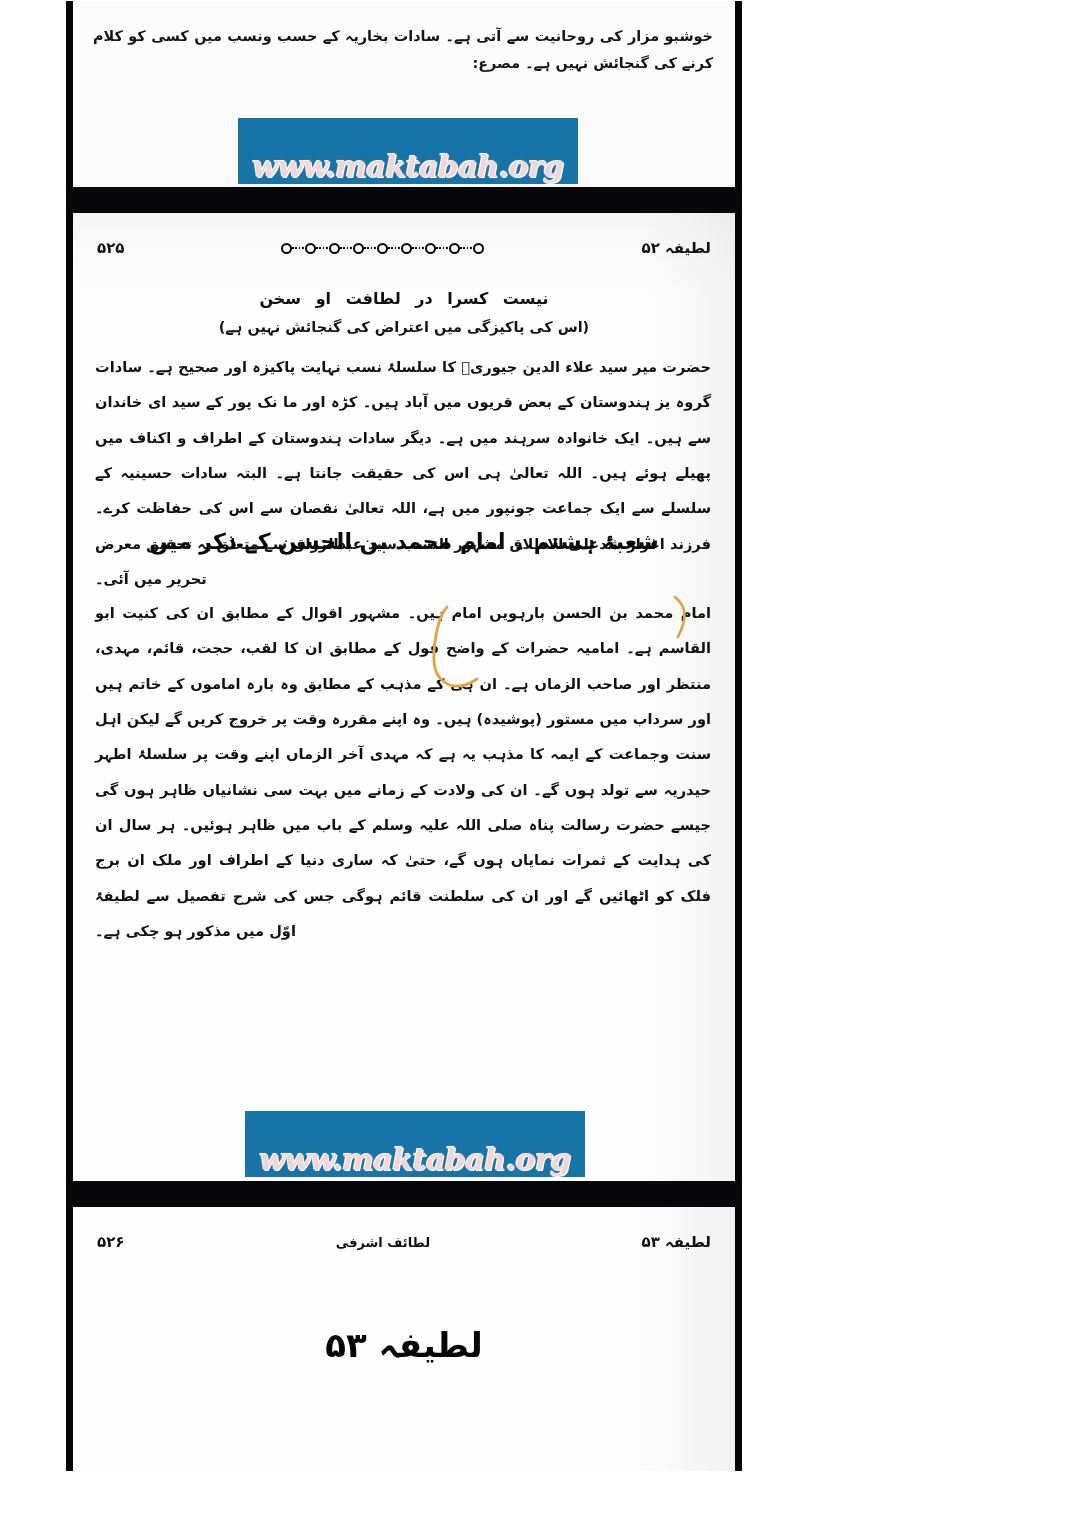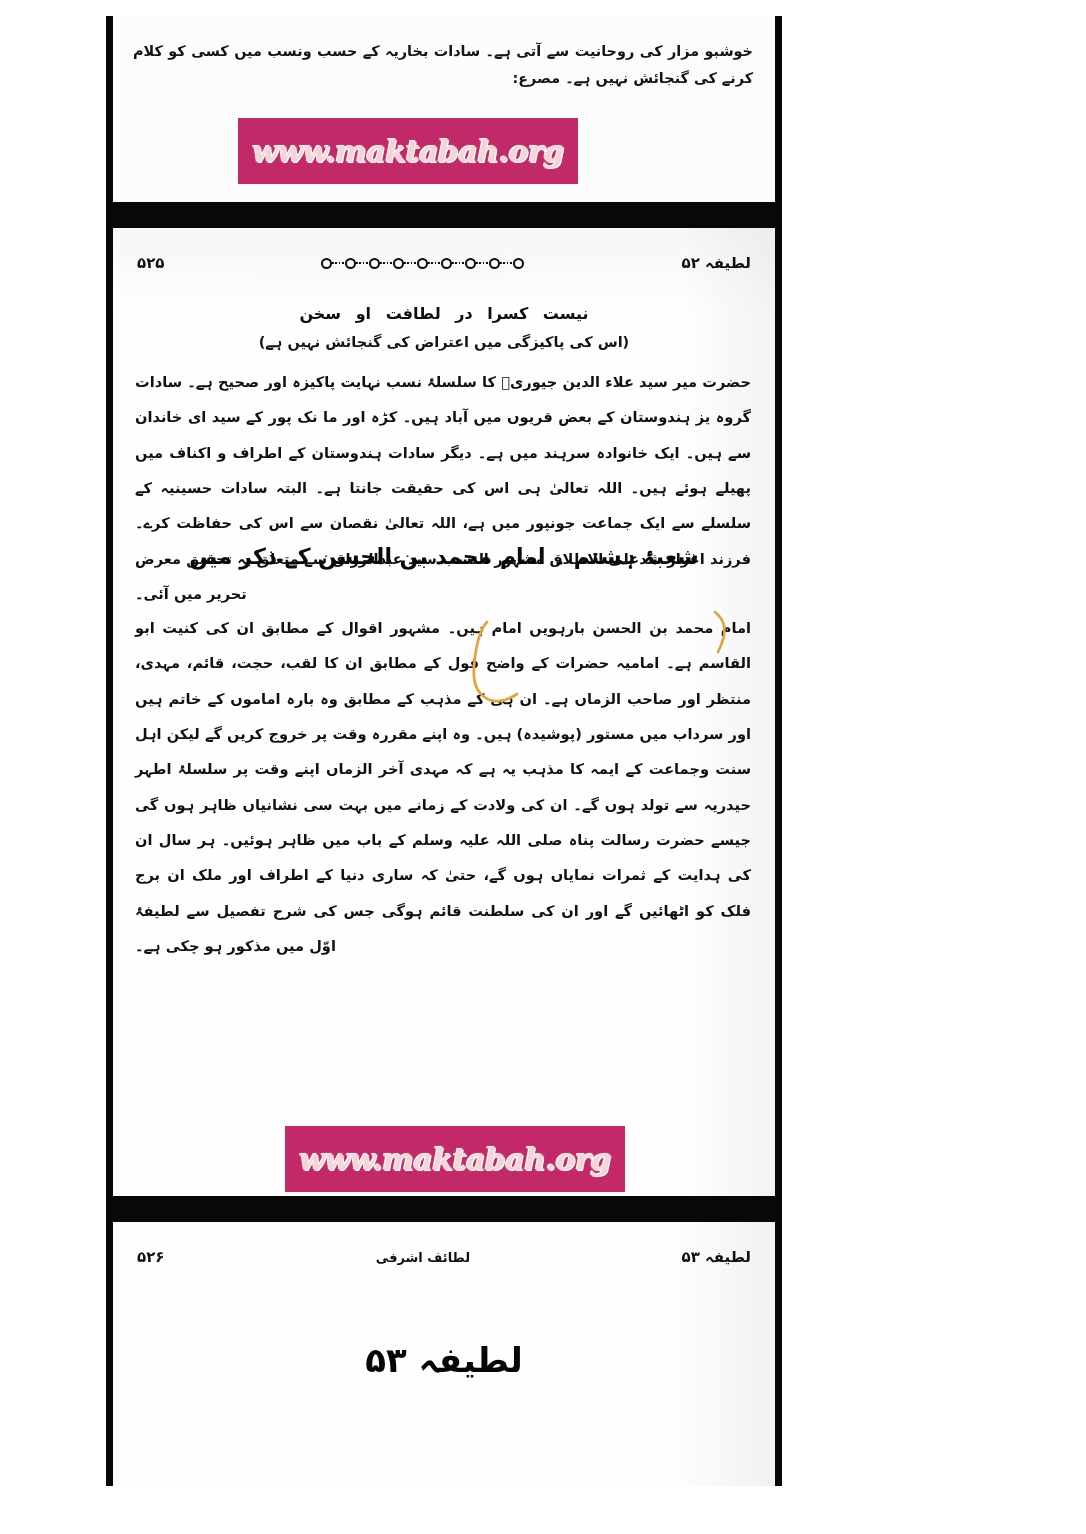--- a/index.html
+++ b/index.html
@@ -15,25 +15,24 @@
     width: 1086px;
     height: 1534px;
     background: #ffffff;
     overflow: hidden;
   }
 
   
   .scan-strip {
     position: absolute;
     left: 66px;
-    top: 16px;
+    top: 1px;
     width: 676px;
     height: 1470px;
     background: #fdfdfd;
-    margin-left: 40px;
   }
 
   
   .edge {
     position: absolute;
     top: 0;
     bottom: 0;
     width: 7px;
     background: #07070a;
   }
@@ -199,23 +198,23 @@
     color: #060606;
     font-family: "DejaVu Sans", sans-serif;
     letter-spacing: 1px;
   }
 
   
   .watermark {
     position: absolute;
     width: 340px;
     height: 66px;
-    background: #be185d;
+    background: #0369a1;
     display: flex;
-    align-items: center;
+    align-items: flex-end;
     justify-content: center;
     direction: ltr;
     opacity: 0.92;
   }
   .watermark span {
     font-family: "DejaVu Serif", "Liberation Serif", serif;
     font-style: italic;
     font-weight: 700;
     font-size: 30px;
     color: #f2d3d3;

